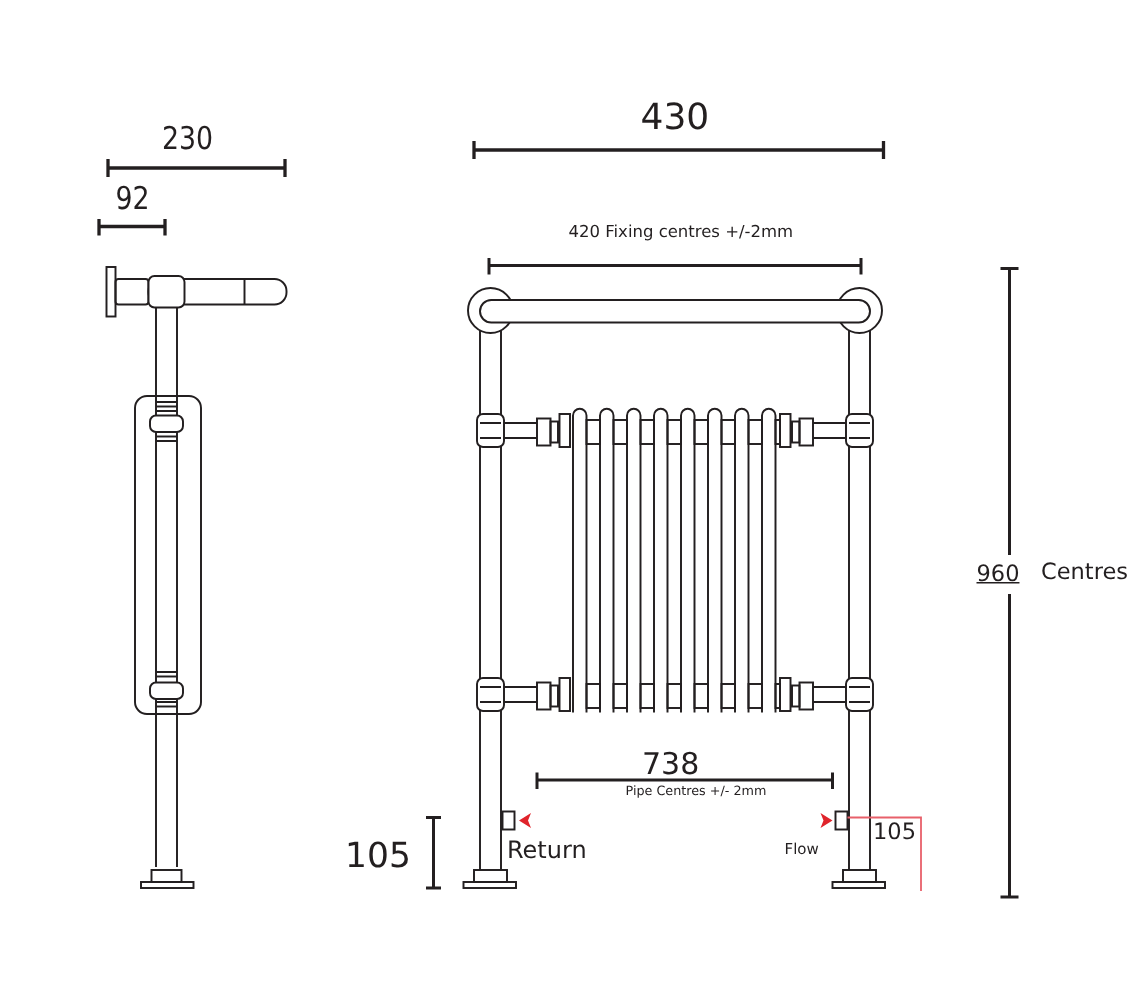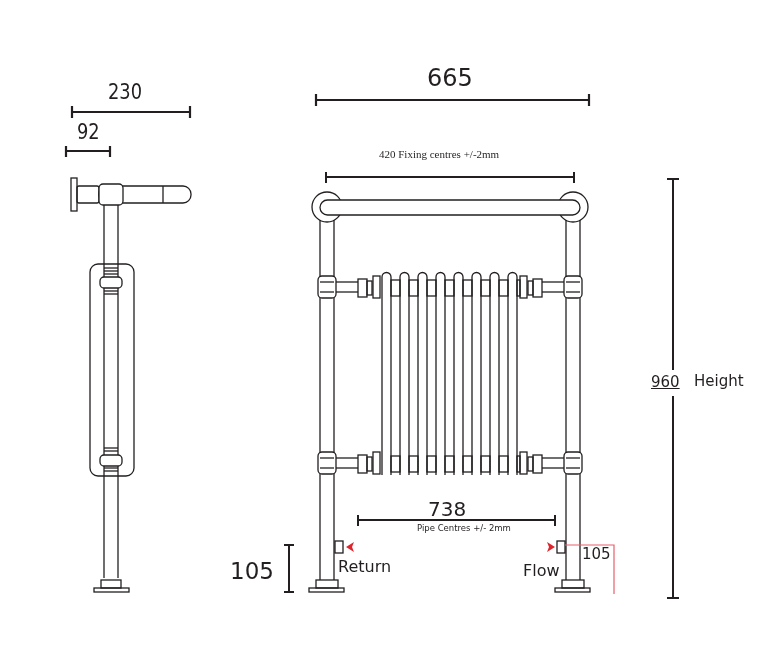--- a/index.html
+++ b/index.html
@@ -1,21 +1,21 @@
 <!DOCTYPE html>
 <html><head>
 <meta charset="utf-8">
 <style>
   html, body { margin: 0; padding: 0; background: #ffffff; }
   body { width: 765px; height: 660px; overflow: hidden; position: relative; font-family: "Liberation Sans", "DejaVu Sans", sans-serif; }
   #canvas { position: absolute; left: 0; top: 0; }
   .label { position: absolute; color: #231f20; white-space: nowrap; font-family: "DejaVu Sans", "Liberation Sans", sans-serif; }
   .big { font-size: 22px; }
   .med { font-size: 16px; }
-  .sm  { font-size: 11px; font-family: Liberation Serif, serif; }
+  .sm  { font-size: 11px; }
   .xs  { font-size: 8.5px; }
   .cond { transform: scaleX(0.85); transform-origin: left center; }
 </style>
 </head>
 <body>
 
 <svg id="canvas" width="765" height="660" viewBox="0 0 765 660">
   <g fill="none" stroke="#231f20" stroke-width="1.3">
 
     <g stroke-width="2.2">
@@ -175,25 +175,25 @@
   <g>
     <path d="M346 547 L354 542 L352 547 L354 552 Z" fill="#e0242b"></path>
     <path d="M555 547 L547 542 L549 547 L547 552 Z" fill="#e0242b"></path>
     <polyline points="565,545 614,545 614,594" fill="none" stroke="#e8606a" stroke-width="1.2"></polyline>
   </g>
 </svg>
 
 <div class="label big cond" style="left:108px; top:80px; font-size:21px;">230</div>
 <div class="label big cond" style="left:77px; top:120px; font-size:21px;">92</div>
 
-<div class="label big" style="left:427px; top:64px; font-size:24px;">665</div>
+<div class="label big" style="left:427px; top:64px; font-size:24px;">430</div>
 <div class="label sm" style="left:379px; top:148px;">420 Fixing centres +/-2mm</div>
 
 <div class="label big" style="left:428px; top:497px; font-size:20px;">738</div>
 <div class="label xs" style="left:417px; top:523px;">Pipe Centres +/- 2mm</div>
 
 <div class="label med" style="left:650px; top:373px; font-size:15px; background:#fff; padding:0 1px;text-decoration:underline;">960</div>
-<div class="label med" style="left:694px; top:372px; font-size:15px;">Height</div>
+<div class="label med" style="left:694px; top:372px; font-size:15px;">Centres</div>
 
 <div class="label big" style="left:230px; top:558px; font-size:23px;">105</div>
 <div class="label med" style="left:338px; top:557px; font-size:16px;text-align:right;">Return</div>
-<div class="label med" style="left:523px; top:561px; font-size:16px;">Flow</div>
+<div class="label med" style="left:523px; top:561px; font-size:10px;">Flow</div>
 <div class="label med" style="left:582px; top:545px; font-size:15px;">105</div>
 
 </body></html>

